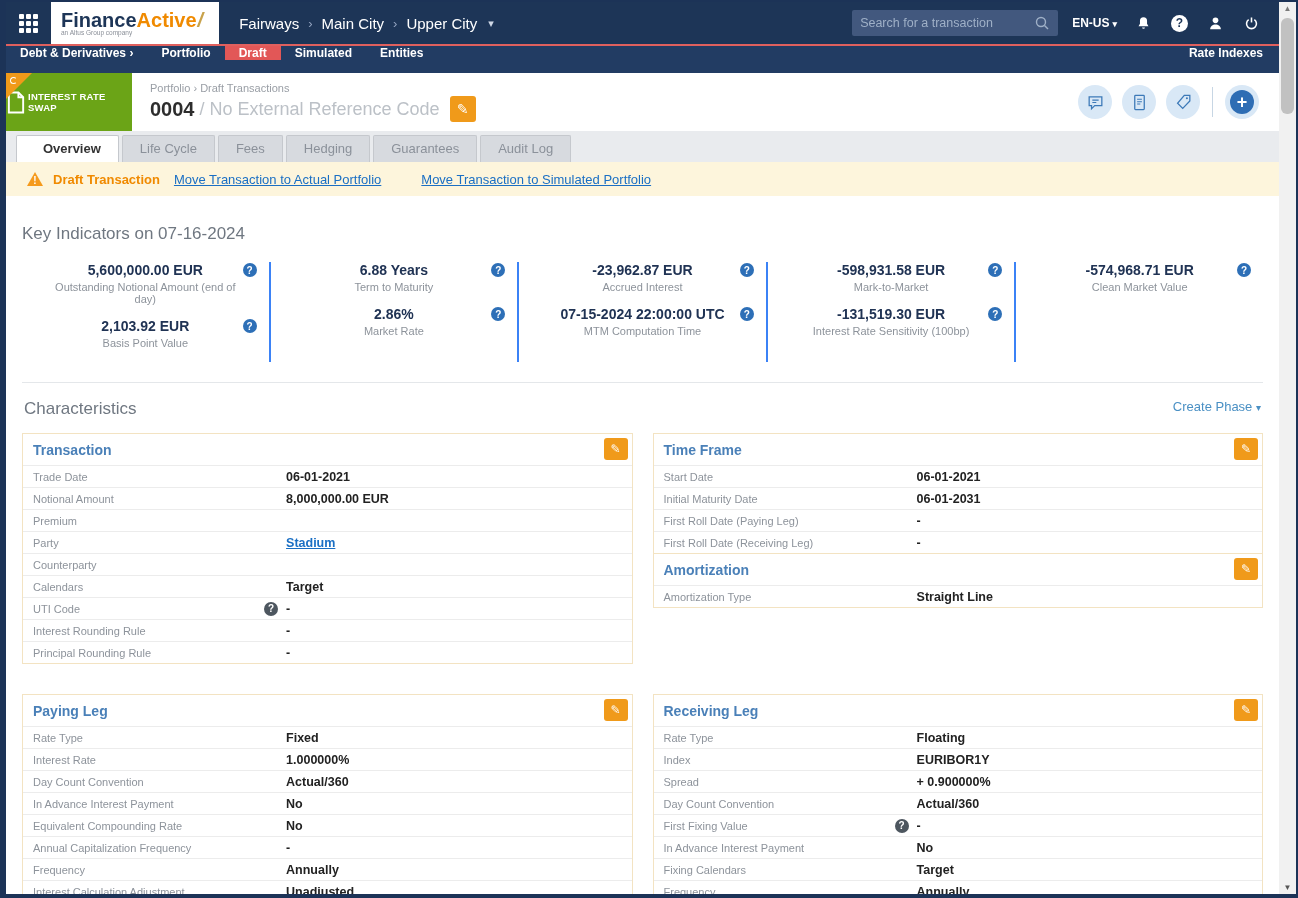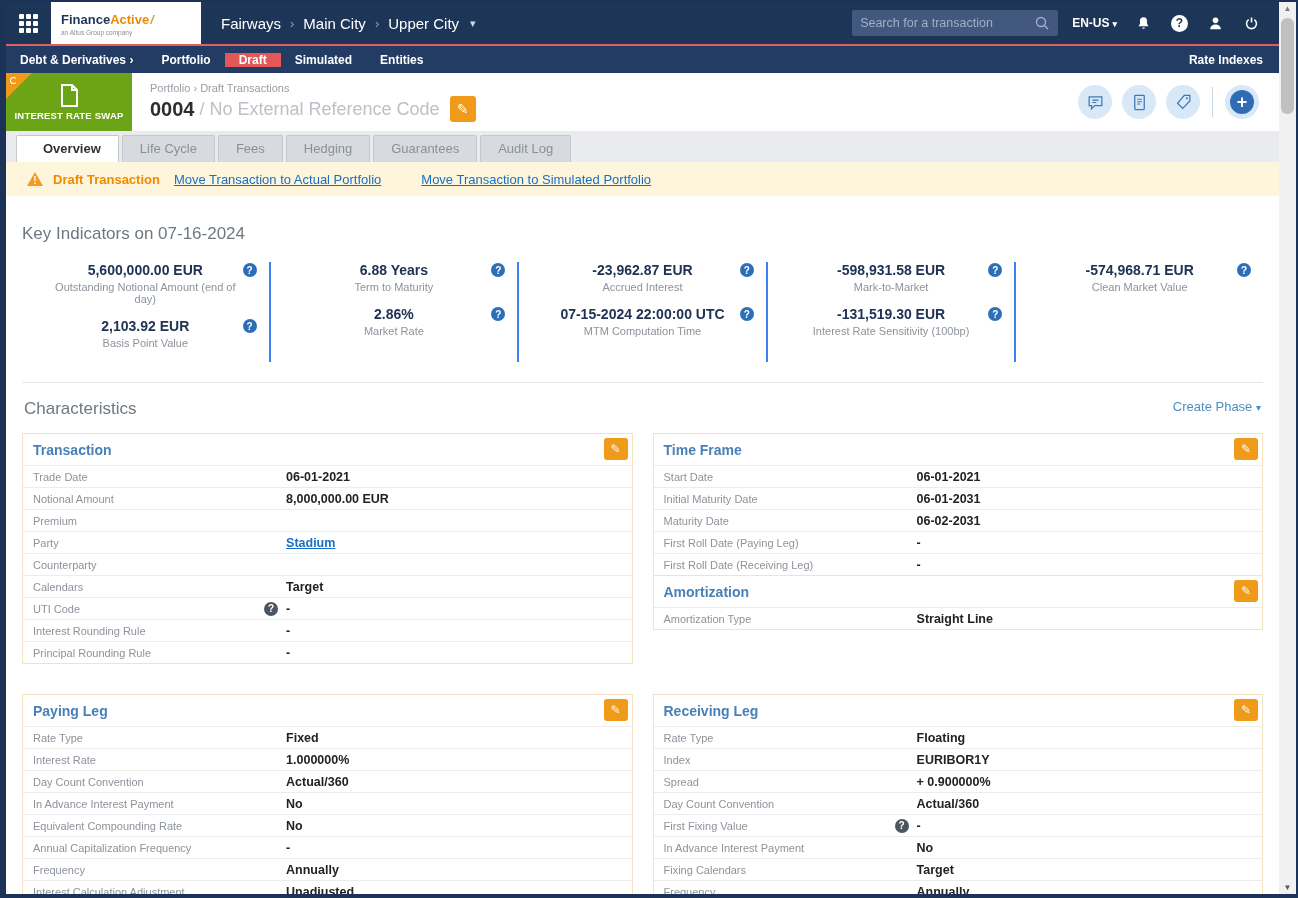--- a/index.html
+++ b/index.html
@@ -6,50 +6,50 @@
   body { width: 1298px; height: 898px; font-family: "Liberation Sans", sans-serif; background:#fff; }
   .frame { width:1298px; height:898px; border:2px solid #1c3357; border-left-width:6px; border-bottom-width:4px;
            display:flex; overflow:hidden; background:#fff; }
   .page { flex:1; min-width:0; display:flex; flex-direction:column; }
 
   
   .topbar { height:42px; background:#1d3557; display:flex; align-items:center; flex-shrink:0; }
   .grid-icon { display:grid; grid-template-columns:repeat(3,5px); grid-template-rows:repeat(3,5px); gap:2px; margin:0 13px; cursor:pointer; }
   .grid-icon span { background:#fff; border-radius:1px; }
   .logo-box { background:#fff; height:42px; padding:5px 16px 4px 10px; display:flex; flex-direction:column; justify-content:center; min-width:150px; }
-  .logo-line { font-size:13px; line-height:16px; white-space:nowrap; }
+  .logo-line { font-size:20px; line-height:16px; white-space:nowrap; }
   .lg1 { color:#1d3557; font-weight:bold; }
   .lg2 { color:#f08a00; font-weight:bold; }
   .lg-slash { color:#c8a24b; font-style:italic; font-weight:bold; margin-left:1px; }
   .logo-sub { font-size:6.5px; color:#8a8f98; margin-top:1px; }
   .crumbs { margin-left:20px; color:#fff; font-size:15px; display:flex; align-items:center; gap:9px; white-space:nowrap; }
   .crumb { cursor:pointer; }
   .crumb-sep { color:#93a3c0; font-size:13px; }
   .crumb-caret { color:#cfd8e6; font-size:11px; margin-left:2px; cursor:pointer; }
   .sp { flex:1; }
   .search { width:206px; height:26px; background:#42587e; border-radius:2px; display:flex; align-items:center; padding:0 8px; margin-right:14px; }
   .search input { flex:1; background:transparent; border:none; outline:none; color:#dfe6f0; font-size:12.5px; min-width:0; }
   .search input::placeholder { color:#9fb0c7; }
   .locale { color:#fff; font-size:12px; font-weight:bold; margin-right:18px; cursor:pointer; white-space:nowrap; }
   .locale .caret { font-size:9px; margin-left:3px; }
   .hicon { margin-right:19px; cursor:pointer; display:flex; align-items:center; }
   .hcirc { width:17px; height:17px; border-radius:50%; background:#fff; color:#1d3557; font-size:12px; font-weight:bold;
            display:flex; align-items:center; justify-content:center; }
   .redline { height:2px; background:#e0605e; flex-shrink:0; }
 
   
-  .mainnav { height:27px; background:#223c63; display:flex; align-items:center; font-size:12px; font-weight:bold; color:#fff; flex-shrink:0; }
+  .mainnav { height:27px; background:#223c63; display:flex; align-items:flex-start; font-size:12px; font-weight:bold; color:#fff; flex-shrink:0; }
   .nav-left { display:flex; align-items:stretch; }
   .nav-item { display:flex; align-items:center; padding:0 14px; cursor:pointer; white-space:nowrap; }
   .nav-item.active { background:#e25757; }
   .nav-right { margin-left:auto; display:flex; align-items:center; padding:0 16px; cursor:pointer; }
 
   
   .titleband { height:58px; background:#fff; display:flex; align-items:stretch; flex-shrink:0; }
-  .badge { width:126px; background:#6ba417; color:#fff; position:relative; display:flex; flex-direction:column;
+  .badge { width:126px; background:#6ba417; color:#fff; position:relative; display:flex; flex-direction:row;
            align-items:center; justify-content:center; gap:3px; font-size:9.5px; font-weight:bold; letter-spacing:.2px; flex-shrink:0; }
   .corner { position:absolute; top:0; left:0; width:0; height:0; border-top:26px solid #f09a1a; border-right:26px solid transparent; }
   .corner-sync { position:absolute; top:4px; left:4px; width:7px; height:7px; border:1.5px solid #fff; border-radius:50%; border-right-color:transparent; }
   .tblock { margin-left:18px; display:flex; flex-direction:column; justify-content:center; }
   .tcrumb { font-size:11px; color:#999ea5; margin-bottom:2px; }
   .trow { display:flex; align-items:center; }
   .tid { font-size:20px; font-weight:bold; color:#2d2d2d; }
   .tref { font-size:18px; color:#bcc1c7; margin-left:5px; white-space:nowrap; }
   .editbtn { width:26px; height:26px; background:#f09a1a; border:none; border-radius:3px; color:#fff; font-size:14px;
              line-height:26px; text-align:center; margin-left:10px; cursor:pointer; padding:0; }
@@ -359,24 +359,20 @@
             <div class="card-rows">
                 <div class="crow">
                   <div class="clabel">Start Date</div>
                   <div class="cvalue">06-01-2021</div>
                 </div>
                 <div class="crow">
                   <div class="clabel">Initial Maturity Date</div>
                   <div class="cvalue">06-01-2031</div>
                 </div>
                 <div class="crow">
-                  <div class="clabel">Maturity Date</div>
-                  <div class="cvalue">06-02-2031</div>
-                </div>
-                <div class="crow">
                   <div class="clabel">First Roll Date (Paying Leg)</div>
                   <div class="cvalue">-</div>
                 </div>
                 <div class="crow">
                   <div class="clabel">First Roll Date (Receiving Leg)</div>
                   <div class="cvalue">-</div>
                 </div>
               </div>
           </div>
           <div class="card">

